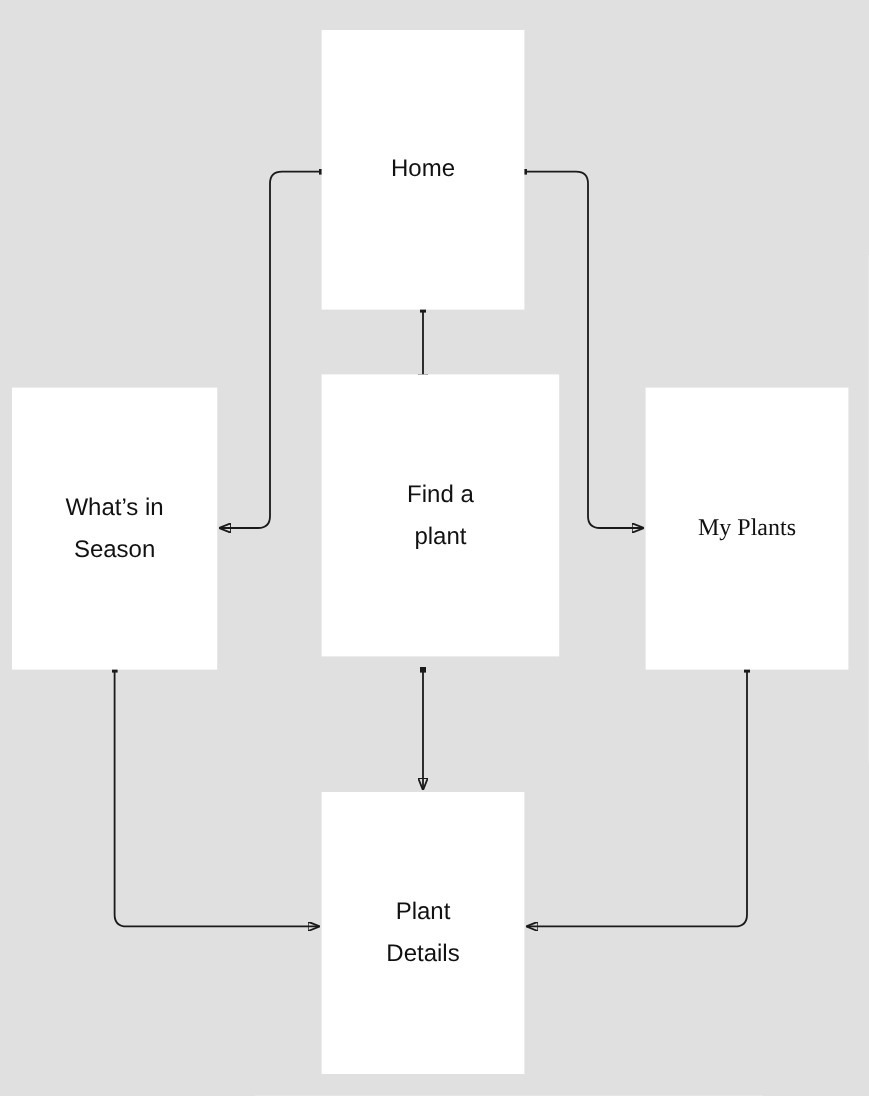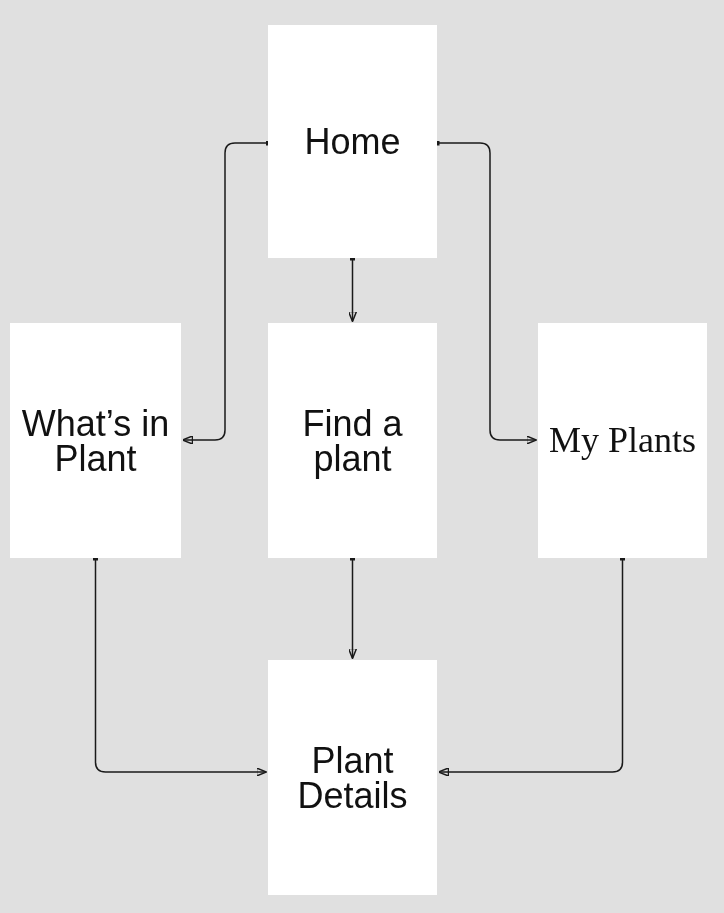--- a/index.html
+++ b/index.html
@@ -28,27 +28,27 @@
     stroke-width: 1.5;
   }
   .node {
     position: absolute;
     background: #ffffff;
     display: flex;
     align-items: center;
     justify-content: center;
     text-align: center;
     color: #111111;
-    font-size: 36px;
+    font-size: 20px;
     line-height: 35px;
     white-space: pre-line;
   }
   .node-home     { left: 268px; top:  25px; width: 169px; height: 233px; }
   .node-season   { left:  10px; top: 323px; width: 171px; height: 235px; }
-  .node-find     { left: 268px; top: 323px; width: 169px; height: 235px; }
+  .node-find     { left: 268px; top: 312px; width: 198px; height: 235px; }
   .node-myplants { left: 538px; top: 323px; width: 169px; height: 235px; font-family: Liberation Serif, serif; }
   .node-details  { left: 268px; top: 660px; width: 169px; height: 235px; }
 </style>
 </head>
 <body>
 
 <div class="canvas">
 
   <svg class="edges" viewBox="0 0 724 913" xmlns="http://www.w3.org/2000/svg">
     <defs>
@@ -72,21 +72,21 @@
 
     <path d="M622.5,558 L622.5,762 Q622.5,772 612.5,772 L439,772" marker-start="url(#startdot)" marker-end="url(#arrowhead)"></path>
   </svg>
 
   <div class="node node-home">
     <span>Home</span>
   </div>
 
   <div class="node node-season">
     <span>What’s in
-Plant</span>
+Season</span>
   </div>
 
   <div class="node node-find">
     <span>Find a
 plant</span>
   </div>
 
   <div class="node node-myplants">
     <span>My Plants</span>
   </div>

